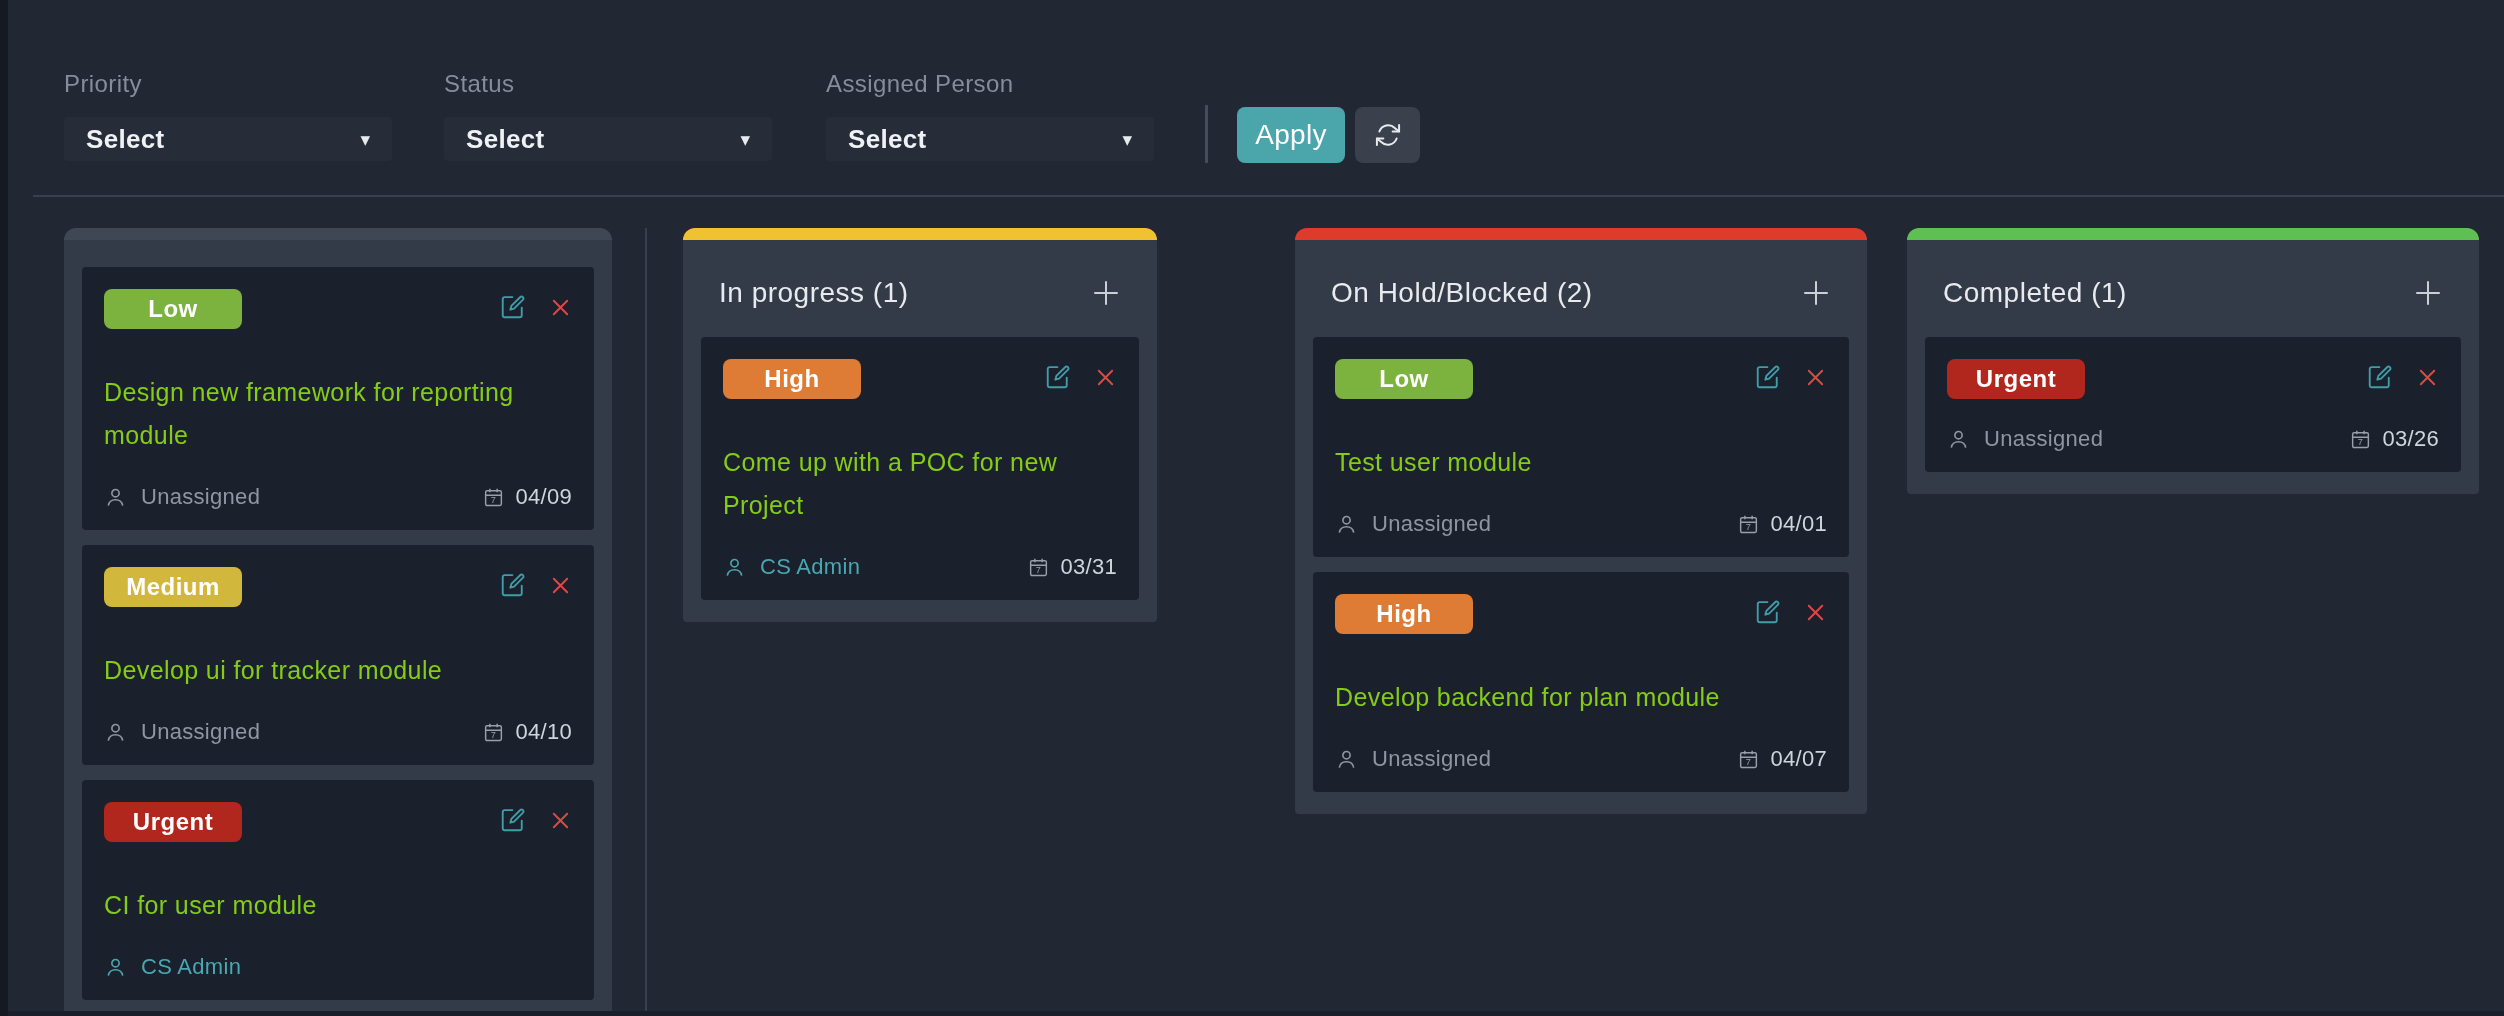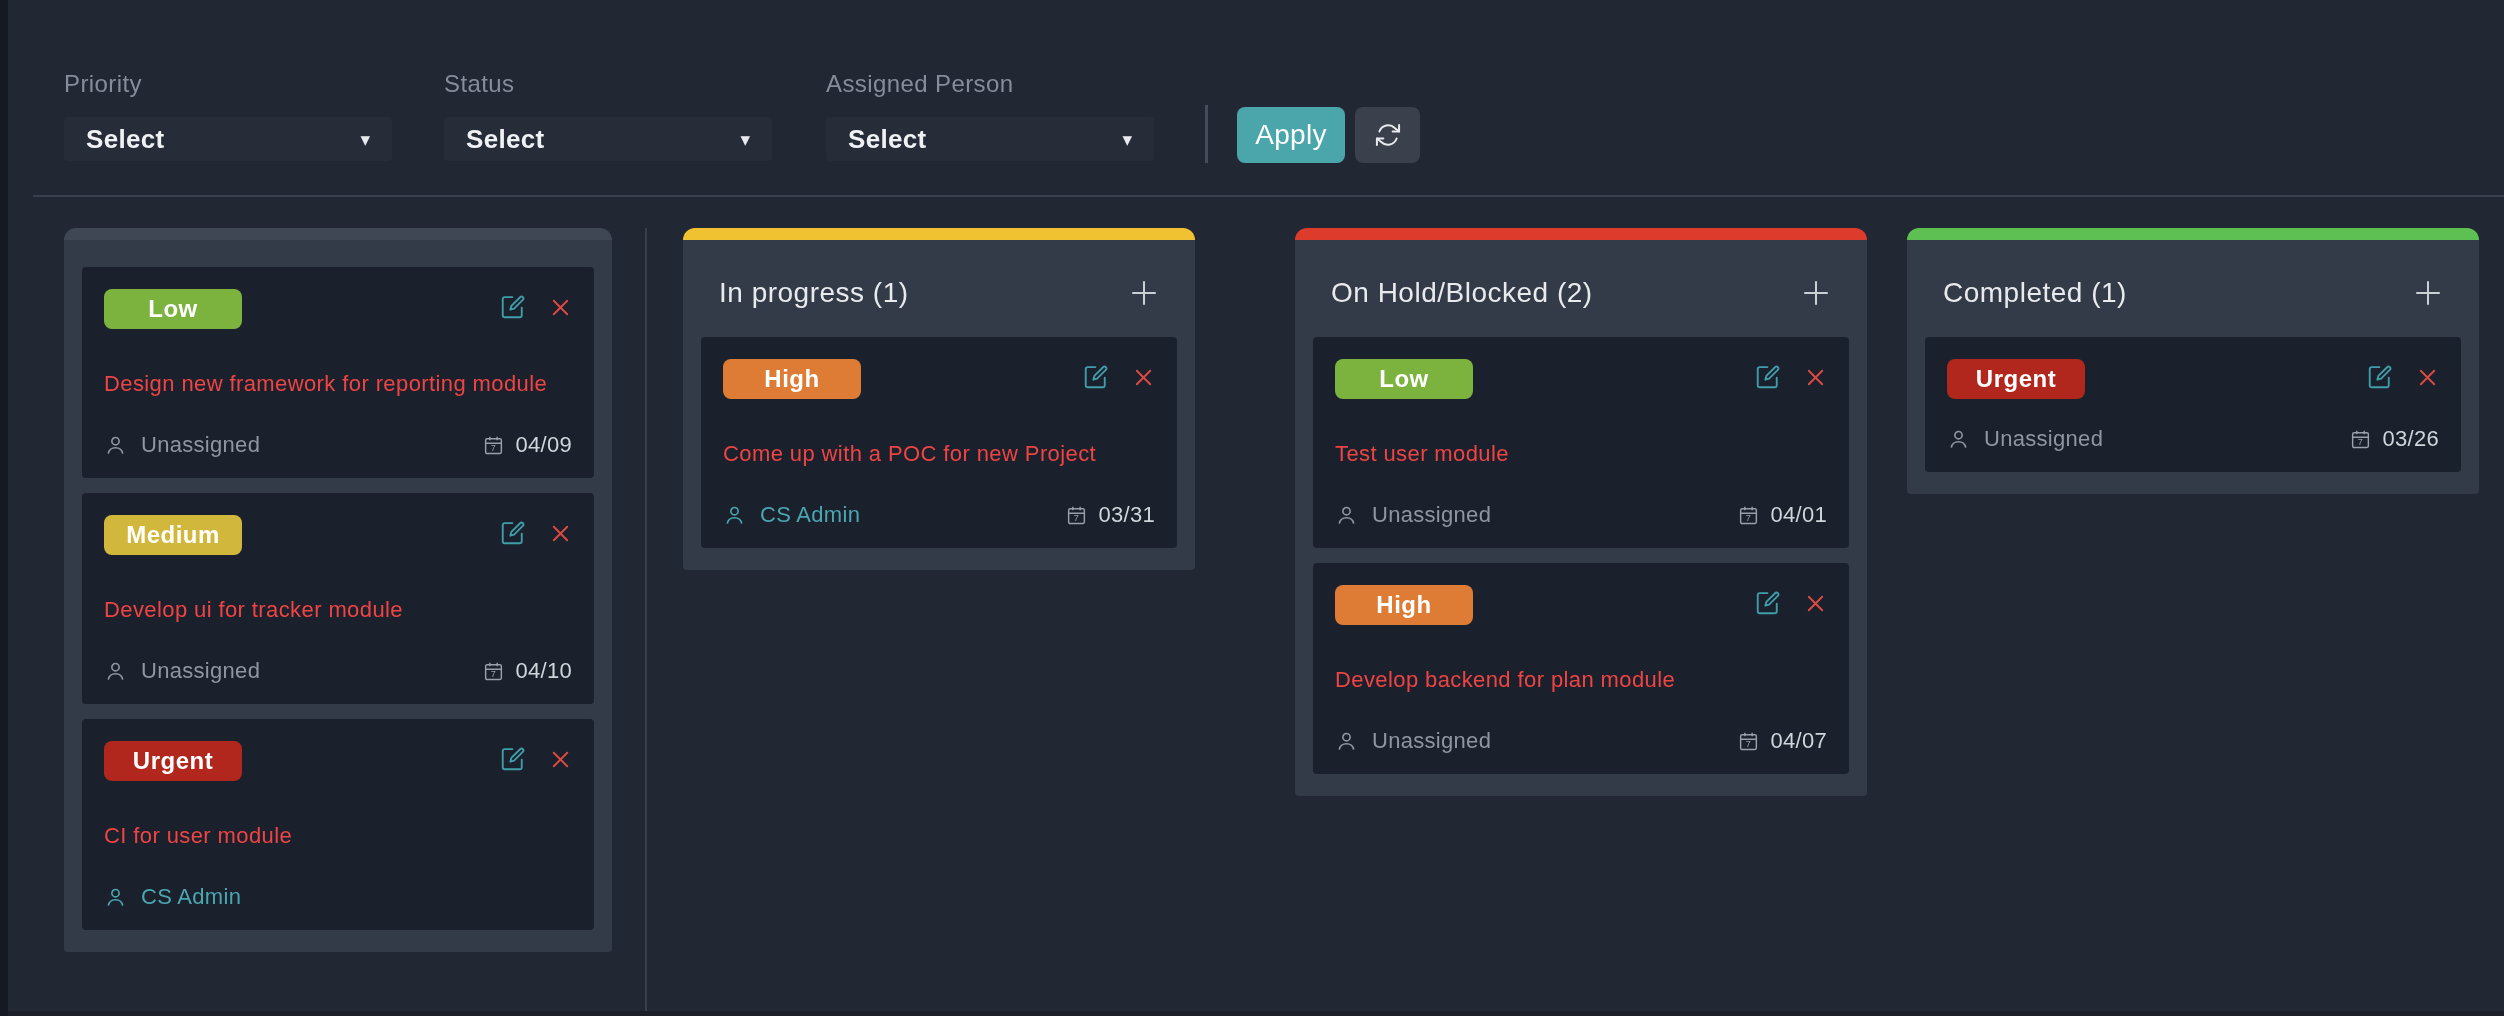--- a/index.html
+++ b/index.html
@@ -38,21 +38,21 @@
   }
   .header-divider{position:absolute;left:33px;top:195px;width:2471px;height:2px;background:#38404D;}
   .lane-divider{position:absolute;left:645px;top:228px;width:2px;height:788px;background:#38404D;}
 
   
   .col{
     position:absolute;top:228px;background:#343B48;
     border-radius:14px 14px 4px 4px;
   }
   .col1{left:64px;width:548px}
-  .col2{left:683px;width:512px}
+  .col2{left:683px;width:474px}
   .col3{left:1295px;width:572px}
   .col4{left:1907px;width:572px}
   .col-accent{height:12px;border-radius:14px 14px 0 0;}
   .col-head{
     display:flex;align-items:center;justify-content:space-between;
     padding:36px 34px 0 36px;
   }
   .col-title{font-size:28px;color:#E8EAED;letter-spacing:.5px;}
   .plus-btn{cursor:pointer;display:flex;align-items:center;color:#CBD0D7;}
   .cards{padding:27px 18px 22px;display:flex;flex-direction:column;gap:15px;}
@@ -62,21 +62,21 @@
   .badge{
     width:138px;height:40px;border-radius:8px;
     display:flex;align-items:center;justify-content:center;
     color:#fff;font-size:24px;font-weight:700;letter-spacing:.5px;
   }
   .actions{display:flex;gap:22px;align-items:center;margin-top:4px;}
   .act{cursor:pointer;display:flex;align-items:center;}
   .act.edit{color:#3F9EA9;}
   .act.del{color:#DD4A44;}
   .card-title{
-    margin-top:33px;font-size:22px;line-height:43px;color:#ef4444;letter-spacing:.4px;
+    margin-top:42px;font-size:25px;line-height:43px;color:#84cc16;letter-spacing:.4px;
   }
   .card-foot{
     margin-top:27px;display:flex;justify-content:space-between;align-items:center;
     font-size:22px;letter-spacing:.3px;
   }
   .assignee{display:flex;align-items:center;gap:14px;}
   .due{display:flex;align-items:center;gap:10px;color:#D0D5DC;}
   .due .ic{color:#98A0AC;display:flex;}
   .assignee .ic{display:flex;}
   svg{display:block;}

